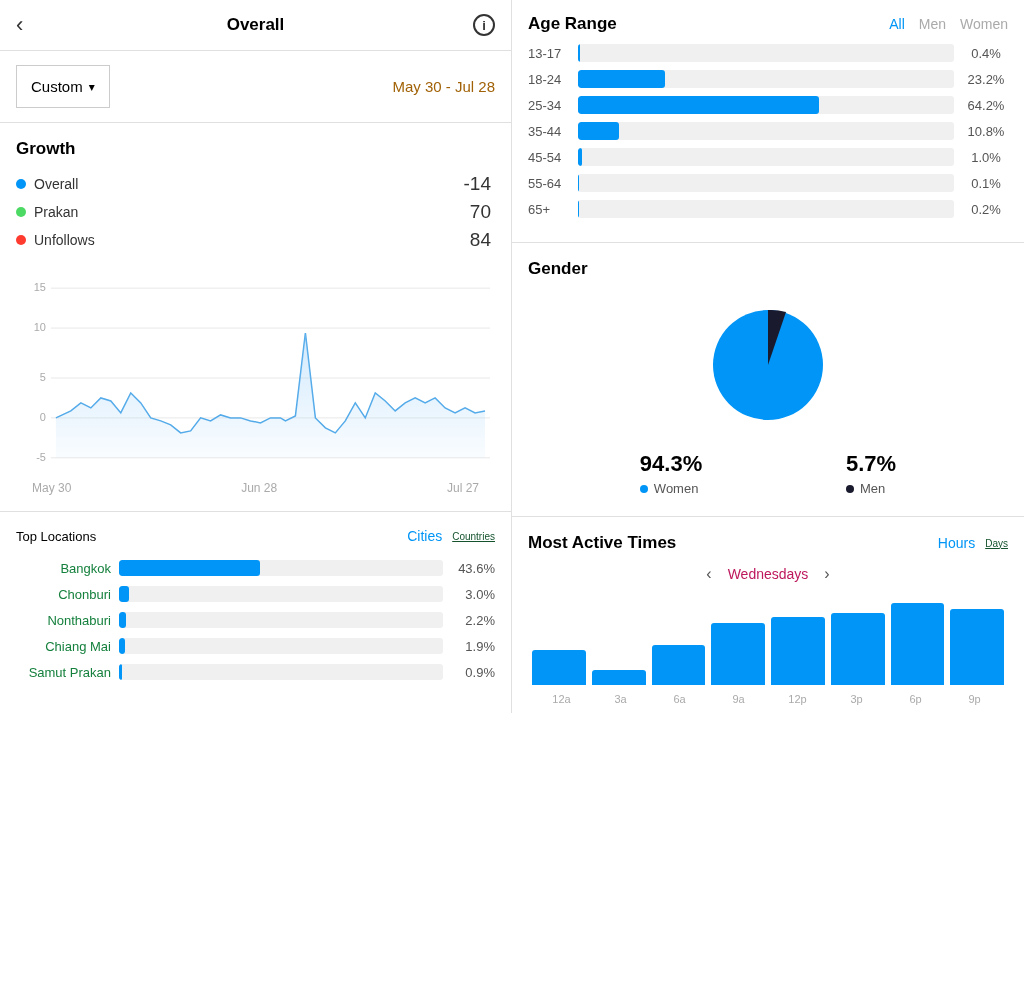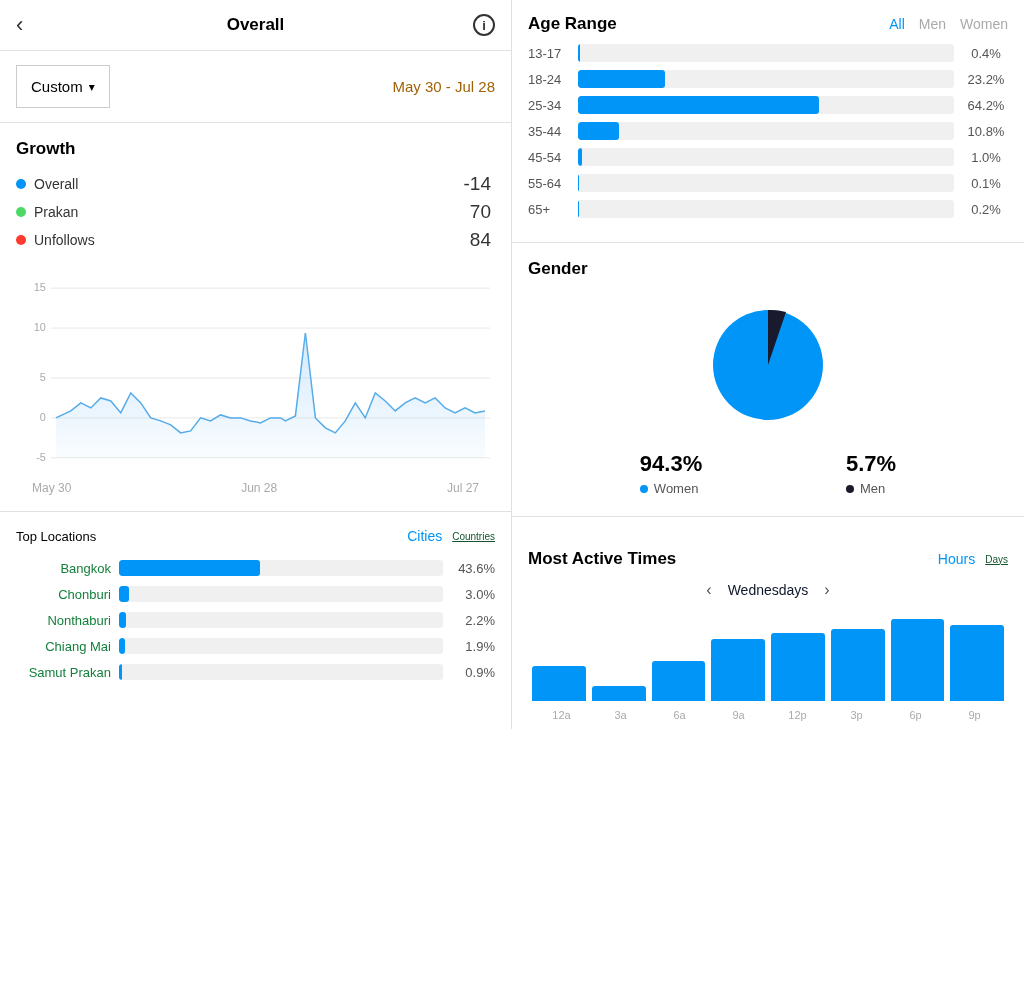--- a/index.html
+++ b/index.html
@@ -301,21 +301,21 @@
       border-radius: 50%;
     }
     .gender-label-text {
       font-size: 13px;
       color: #555;
     }
 
     
     .active-times-section {
       border-top: 1px solid #e0e0e0;
-      padding: 32px 16px 0 16px;
+      padding: 16px 16px 0 16px;
     }
     .active-header {
       display: flex;
       align-items: center;
       justify-content: space-between;
       margin-bottom: 12px;
     }
     .active-title {
       font-size: 17px;
       font-weight: 700;
@@ -327,21 +327,21 @@
       gap: 16px;
       margin-bottom: 12px;
     }
     .nav-arrow {
       font-size: 16px;
       color: #555;
       cursor: pointer;
     }
     .day-label {
       font-size: 14px;
-      color: #0f172a;
+      color: #be185d;
       font-weight: 500;
     }
     .bar-chart-container {
       display: flex;
       align-items: flex-end;
       gap: 6px;
       height: 90px;
       padding: 0 4px;
     }
     .time-bar-col {

